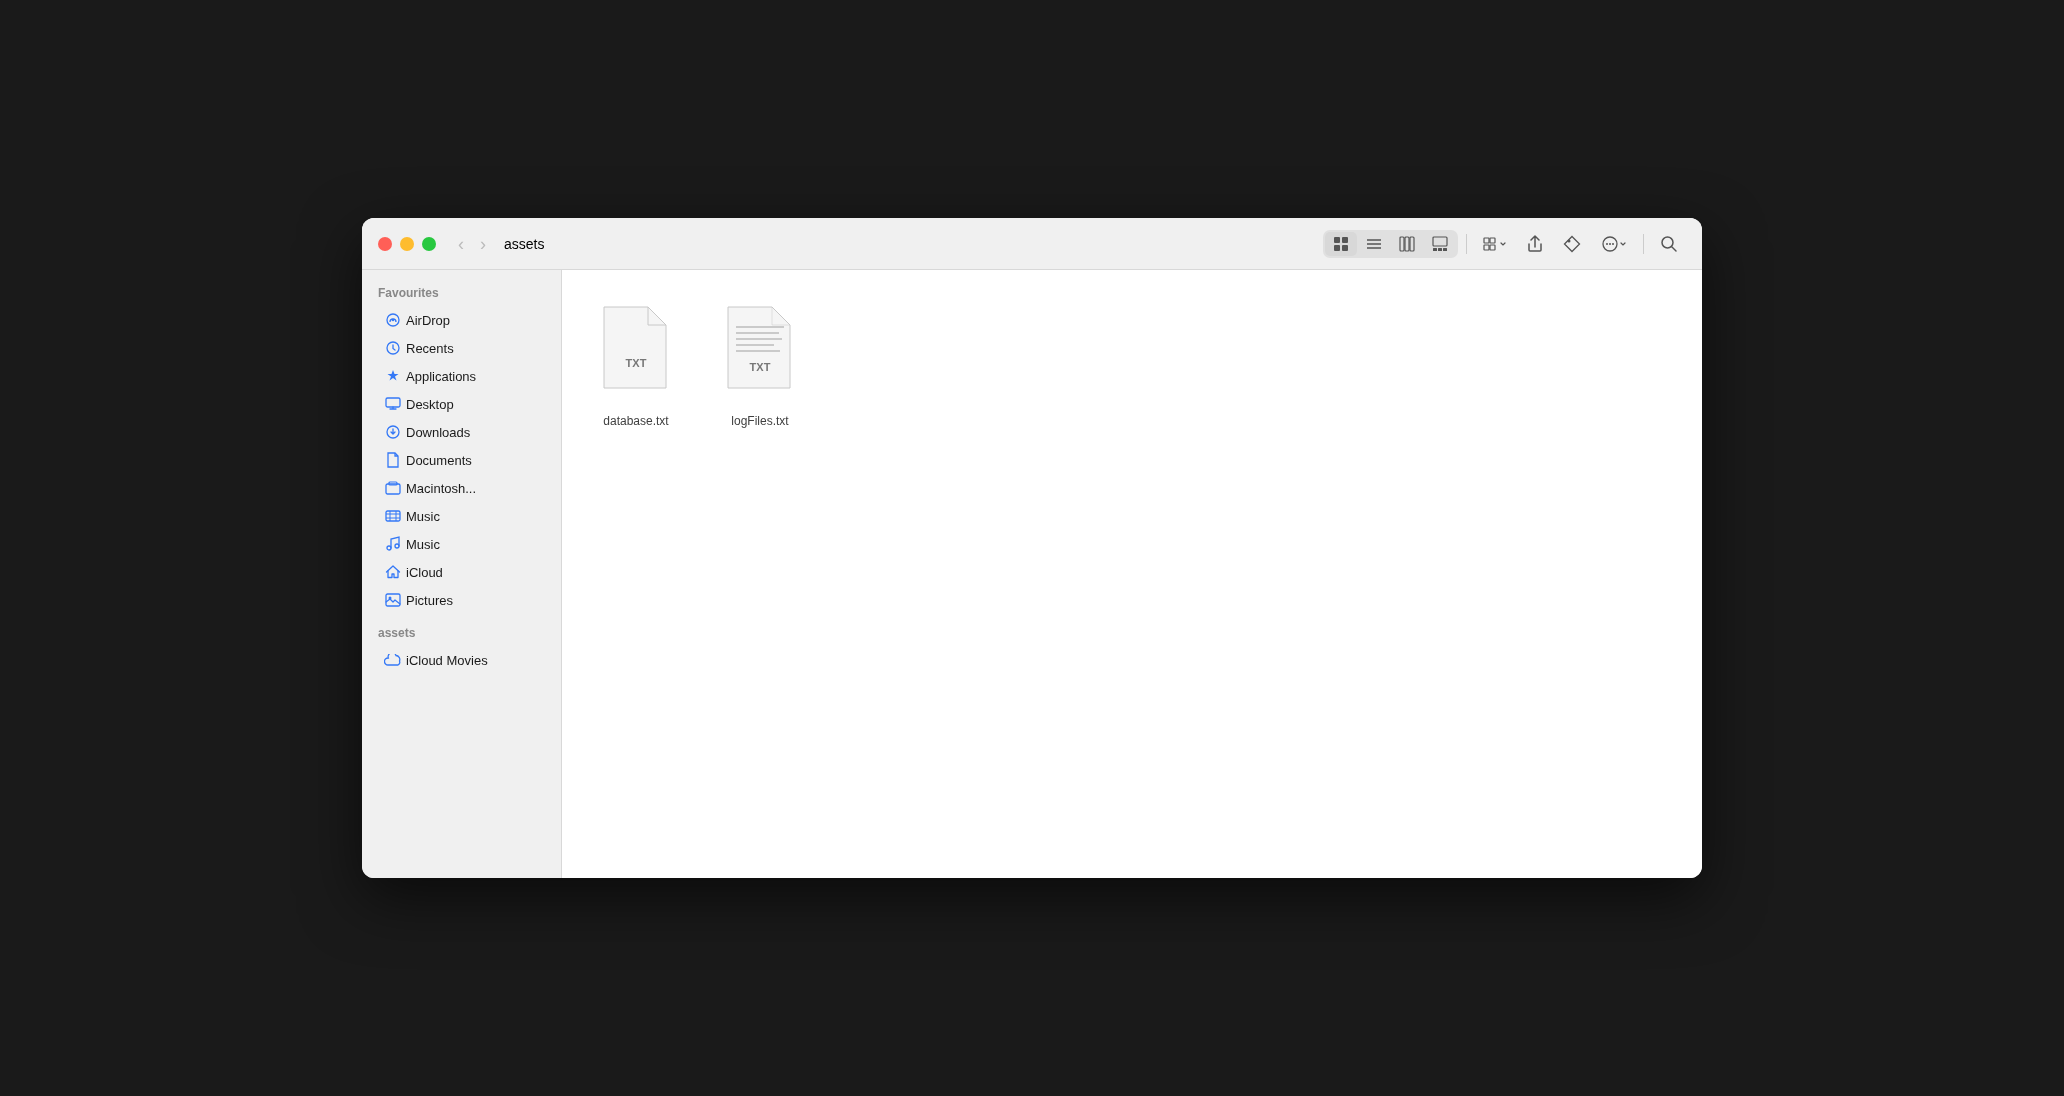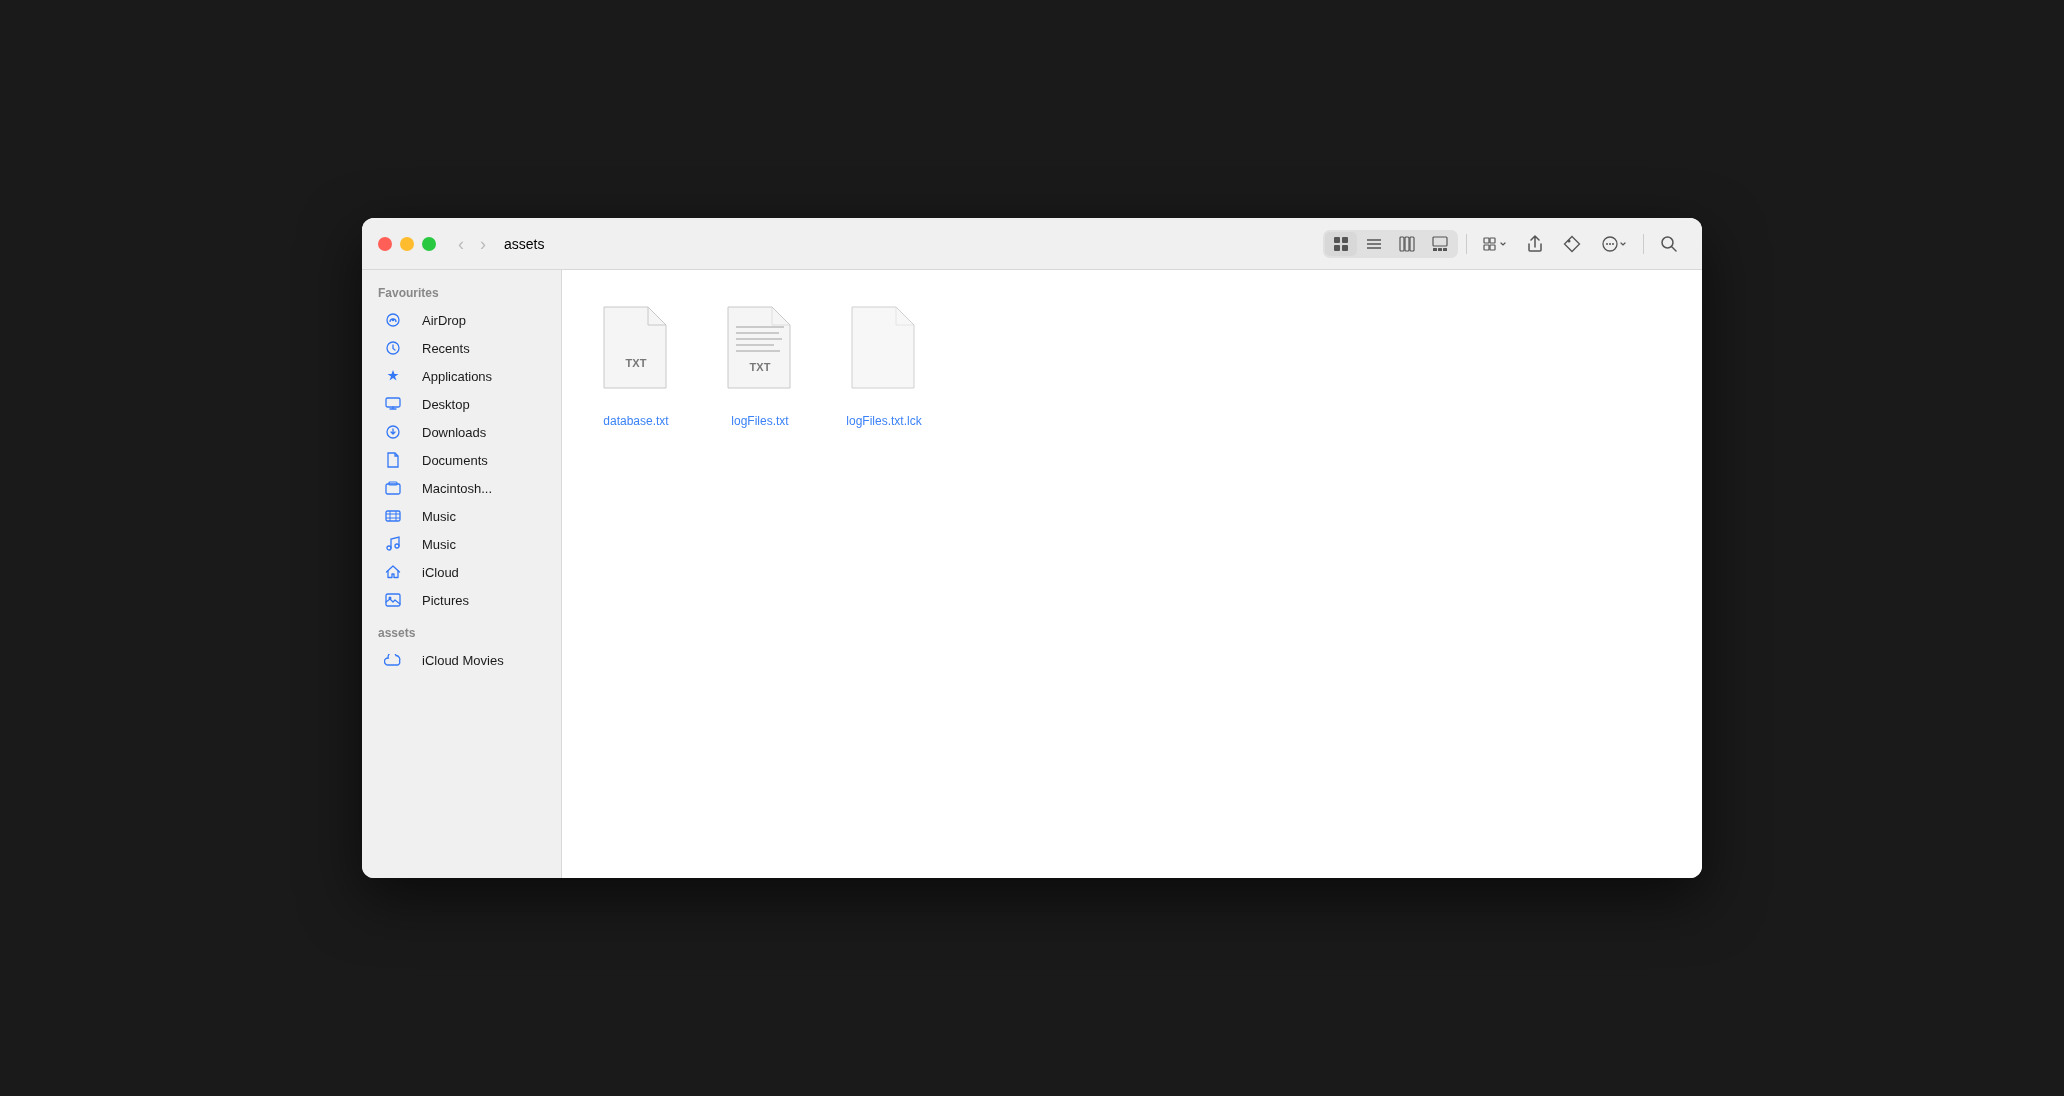--- a/index.html
+++ b/index.html
@@ -120,21 +120,21 @@
       font-size: 12px;
       font-weight: 600;
       color: #888;
       padding: 0 16px 6px;
       text-transform: none;
       letter-spacing: 0;
     }
     .sidebar-item {
       display: flex;
       align-items: center;
-      gap: 20px;
+      gap: 4px;
       padding: 5px 16px;
       cursor: pointer;
       border-radius: 6px;
       margin: 0 6px;
       font-size: 13px;
       color: #1a1a1a;
     }
     .sidebar-icon {
       width: 18px;
       height: 18px;
@@ -173,21 +173,21 @@
       display: flex;
       align-items: center;
       justify-content: center;
     }
     .file-icon-svg {
       width: 72px;
       height: 85px;
     }
     .file-name {
       font-size: 12px;
-      color: #3b82f6;
+      color: #404040;
       text-align: center;
       word-break: break-all;
       line-height: 1.3;
     }
   </style>
 </head>
 <body>
 
 <div class="window">
 
@@ -447,27 +447,17 @@
               <line x1="12" y1="28" x2="55" y2="28" stroke="#bbb" stroke-width="1.5"></line>
               <line x1="12" y1="34" x2="58" y2="34" stroke="#bbb" stroke-width="1.5"></line>
               <line x1="12" y1="40" x2="50" y2="40" stroke="#bbb" stroke-width="1.5"></line>
               <line x1="12" y1="46" x2="56" y2="46" stroke="#bbb" stroke-width="1.5"></line>
               <text x="36" y="66" text-anchor="middle" font-family="-apple-system, sans-serif" font-size="11" font-weight="600" fill="#777">TXT</text>
             </svg>
           </div>
           <span class="file-name">logFiles.txt</span>
         </div>
 
-        <div class="file-item">
-          <div class="file-icon-container">
-            <svg class="file-icon-svg" viewBox="0 0 72 85" fill="none" xmlns="http://www.w3.org/2000/svg">
-              <path d="M4 2h44l18 18v63H4V2z" fill="#f7f7f7" stroke="#d0d0d0" stroke-width="1"></path>
-              <path d="M48 2v18h18" fill="none" stroke="#d0d0d0" stroke-width="0.5"></path>
-              <path d="M48 2l18 18" fill="#e8e8e8" stroke="#d0d0d0" stroke-width="0.5"></path>
-            </svg>
-          </div>
-          <span class="file-name">logFiles.txt.lck</span>
-        </div>
 
       </div>
     </div>
   </div>
 </div>
 
 </body></html>

